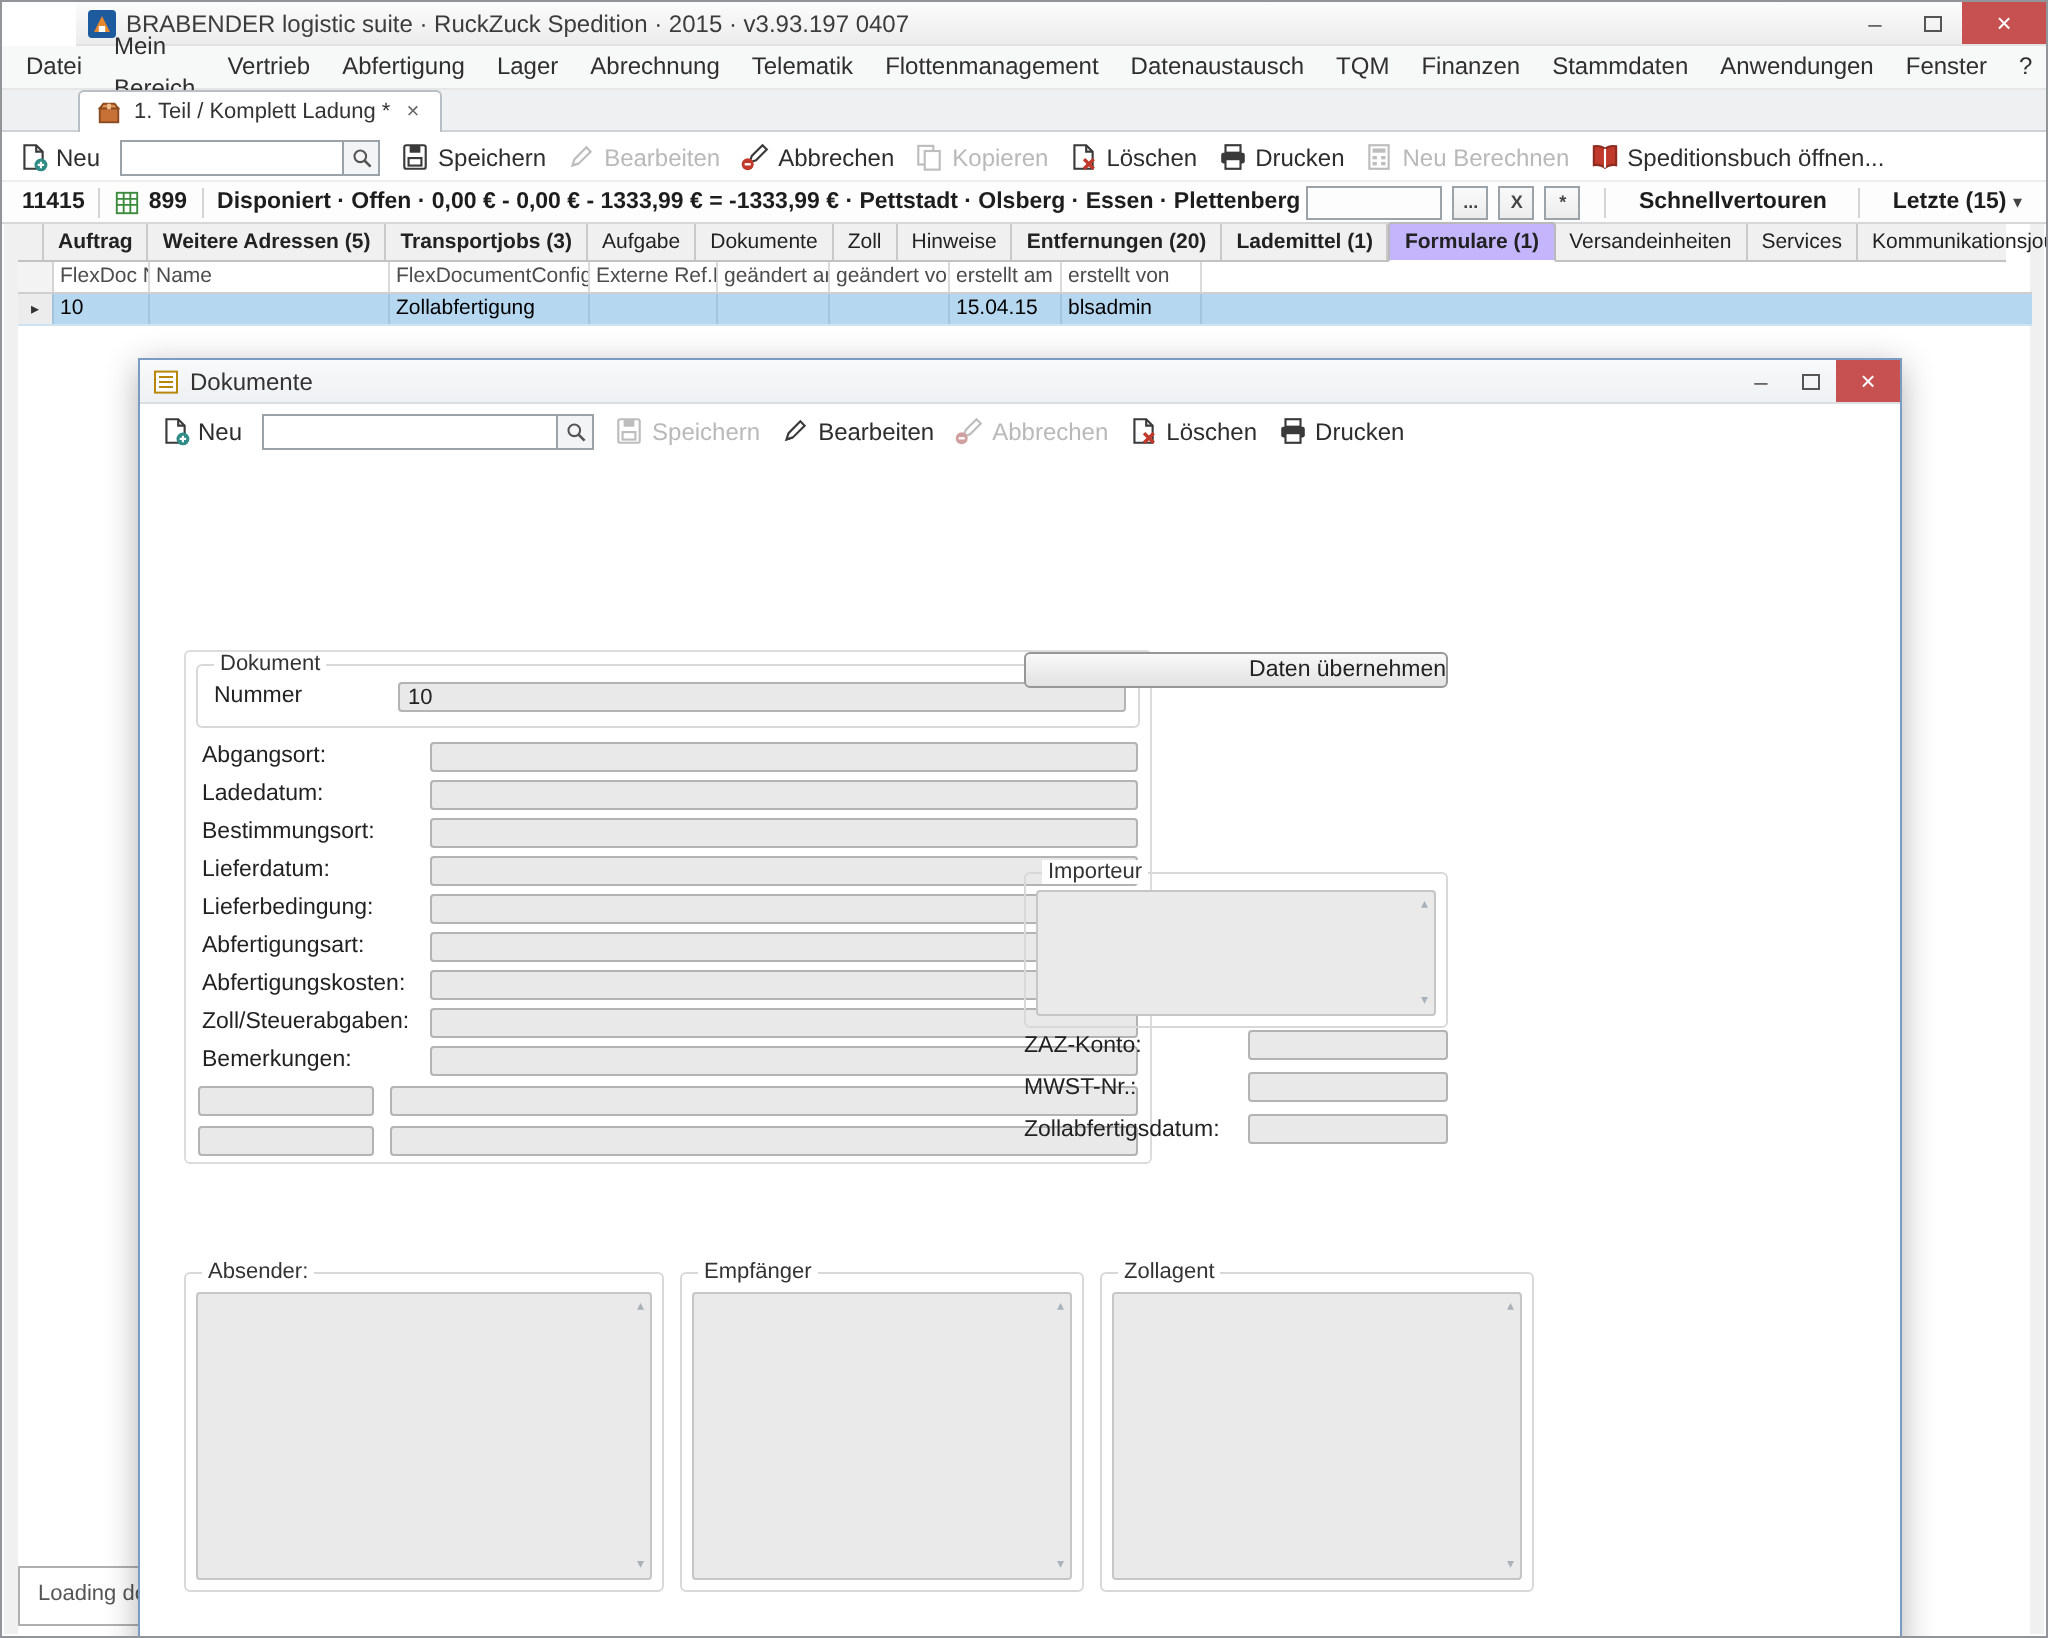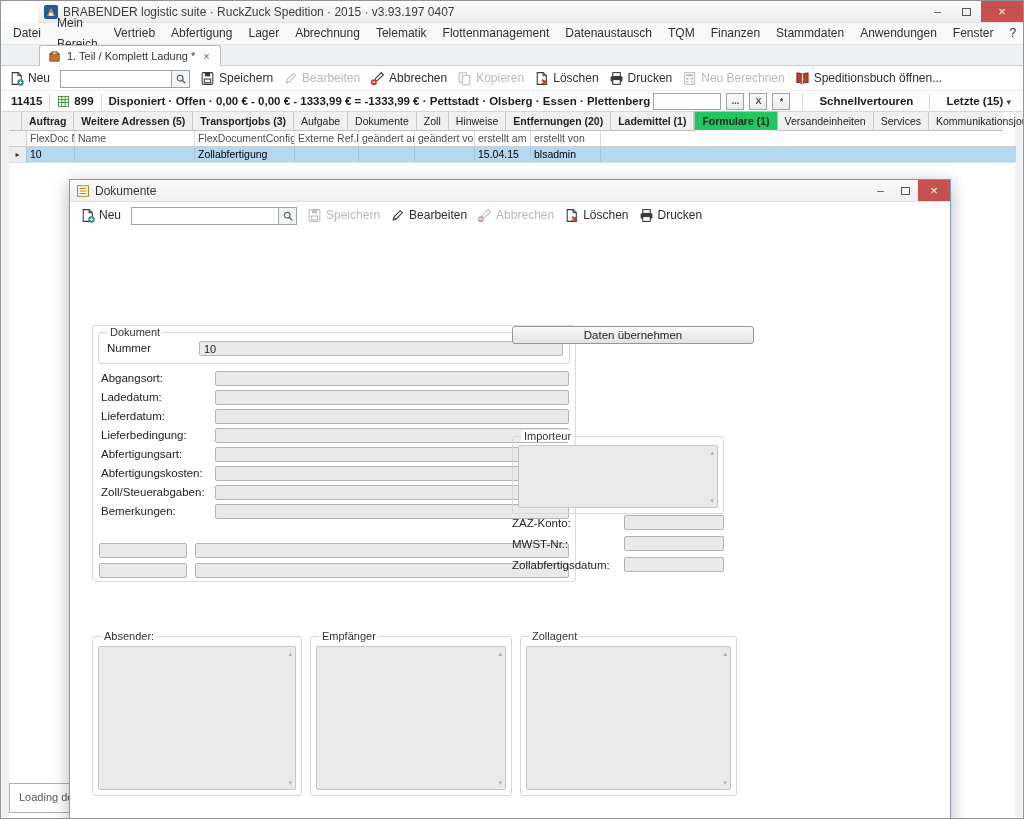--- a/index.html
+++ b/index.html
@@ -22,21 +22,21 @@
 
   
   .doctab-row { position:absolute; left:0; right:0; top:44px; height:21px; background:#eef0f2; border-bottom:1px solid #cdd2d7; }
   .doctab { position:absolute; left:10px; bottom:-1px; height:21px; background:#fff; border:1px solid #b7bec5; border-bottom:none; border-radius:3px 3px 0 0; display:flex; align-items:center; padding:0 8px; gap:6px;margin-left:28px; }
   .doctab-label { font-size:11px; color:#333; white-space:nowrap; }
   .doctab-close { font-size:11px; color:#666; padding:0 2px; cursor:default; }
 
   
   .toolbar { display:flex; align-items:center; gap:10px; background:#fff; }
   .toolbar-main { position:absolute; left:0; right:0; top:66px; height:24px; padding-left:8px; border-bottom:1px solid #ececec; }
-  .tbtn { display:flex; align-items:flex-start; gap:4px; font-size:12px; color:#2d2d2d; white-space:nowrap; cursor:default; }
+  .tbtn { display:flex; align-items:center; gap:4px; font-size:12px; color:#2d2d2d; white-space:nowrap; cursor:default; }
   .tbtn.disabled { color:#b9b9b9; }
   .tbtn svg { flex:0 0 auto; }
   .searchwrap { display:flex; align-items:center; }
   .searchwrap input { width:112px; height:18px; border:1px solid #9aa2aa; font-size:11px; padding:0 4px; font-family:inherit; outline:none; }
   .search-btn { width:19px; height:18px; border:1px solid #9aa2aa; margin-left:-1px; background:#f3f4f5; display:flex; align-items:center; justify-content:center; }
 
   
   .statusrow { position:absolute; left:0; right:0; top:90px; height:21px; background:#fdfdfd; border-bottom:1px solid #d7d7d7; display:flex; align-items:center; font-size:11.5px; font-weight:bold; color:#1d1d1d; }
   .statusrow .sep { width:1px; height:15px; background:#d5d5d5; margin:0 7px; }
   .status-id { margin-left:10px; }
@@ -45,21 +45,21 @@
   .mini-input { width:68px; height:17px; border:1px solid #9aa2aa; }
   .mini-btn { width:18px; height:17px; border:1px solid #9aa2aa; background:linear-gradient(#fafafa,#ececec); font-size:9px; font-weight:bold; color:#444; display:flex; align-items:center; justify-content:center; }
   .status-link { font-size:11.5px; color:#1d1d1d; padding:0 4px; }
   .caret { font-size:9px; color:#444; }
 
   
   .subtabs { position:absolute; left:8px; right:20px; top:111px; height:19px; background:#f0f0f0; border-bottom:1px solid #c2c2c2; display:flex; align-items:flex-end;padding-left:12px; }
   .subtab { font-size:10.5px; color:#222; padding:0 7px; line-height:18px; border-right:1px solid #c9c9c9; white-space:nowrap; cursor:default; }
   .subtab:first-child { border-left:1px solid #c9c9c9; }
   .subtab.b { font-weight:bold; }
-  .subtab.active { background:#22c55e; border:1px solid #b9b9b9; border-bottom:1px solid #fff; border-radius:2px 2px 0 0; margin-bottom:-1px; position:relative; z-index:1; }
+  .subtab.active { background:#c4b5fd; border:1px solid #b9b9b9; border-bottom:1px solid #fff; border-radius:2px 2px 0 0; margin-bottom:-1px; position:relative; z-index:1; }
 
   
   .grid { position:absolute; left:8px; right:7px; top:130px; font-size:10.5px; }
   .grow { display:flex; height:16px; }
   .grid-header { border-bottom:1px solid #cfcfcf; color:#4c4c4c; }
   .grid-header .gcell { border-right:1px solid #dadada; }
   .gcell { padding:1px 3px; overflow:hidden; white-space:nowrap; flex:0 0 auto; }
   .gcell.sel { width:18px; background:#f3f3f3; border-right:1px solid #d4d4d4; text-align:center; color:#333; font-size:8px; line-height:13px; }
   .grid-row-sel { background:#b5d7f0; color:#000; border-bottom:1px solid #cfe2f1; }
   .grid-row-sel .gcell { border-right:1px solid #a3c6de; }
@@ -92,37 +92,37 @@
   .flabel { font-size:11.5px; color:#222; white-space:nowrap; }
   .dfield { height:15px; background:#e9e9e9; border:1px solid #b3b3b3; border-radius:2px; font-size:11px; color:#222; padding:0 4px; line-height:14px; overflow:hidden; }
   .rows { position:absolute; left:0; right:0; top:44px; }
   .frow { position:relative; height:19px; }
   .frow .flabel { position:absolute; left:8px; top:2px; }
   .frow .dfield { position:absolute; left:122px; right:6px; top:1px; }
   .minirow { position:absolute; left:0; right:0; height:16px; }
   .minirow .dfield.small { position:absolute; left:6px; width:88px; }
   .minirow .dfield.wide { position:absolute; left:102px; right:6px; }
 
-  .daten-btn { position:absolute; left:442px; top:97px; width:242px; height:18px; background:linear-gradient(#f9f9f9,#e2e2e2); border:1px solid #979797; border-radius:3px; font-size:11.5px; color:#222; text-align:center; line-height:16px; cursor:default; }
+  .daten-btn { position:absolute; left:442px; top:97px; width:212px; height:18px; background:linear-gradient(#f9f9f9,#e2e2e2); border:1px solid #979797; border-radius:3px; font-size:11.5px; color:#222; text-align:right; line-height:16px; cursor:default; }
 
   .fs-importeur { position:absolute; left:442px; top:207px; width:212px; height:78px; }
   .dtext { position:relative; background:#eaeaea; border:1px solid #c6c6c6; border-radius:2px; }
   .fs-importeur .dtext { position:absolute; left:5px; right:5px; top:8px; bottom:5px; }
   .chev { position:absolute; right:3px; font-size:7px; color:#a9b2ba; line-height:7px; }
   .chev.top { top:3px; }
   .chev.bot { bottom:3px; }
 
   .right-rows { position:absolute; left:442px; top:286px; width:212px; }
   .rrow { position:relative; height:21px; }
   .rrow .flabel { position:absolute; left:0; top:2px; }
   .rrow .dfield { position:absolute; left:112px; width:100px; top:0; }
 
   .bottom-groups { position:absolute; left:22px; top:407px; display:flex; }
   .bgroup { height:160px; }
-  .bgroup:nth-child(1) { width:210px; margin-right:8px; }
+  .bgroup:nth-child(1) { width:240px; margin-right:8px; }
   .bgroup:nth-child(2) { width:202px; margin-right:8px; }
   .bgroup:nth-child(3) { width:217px; }
   .bgroup .dtext { position:absolute; left:5px; right:5px; top:9px; bottom:5px; }
 </style>
 </head>
 <body>
 
 <svg width="0" height="0" style="position:absolute">
   <defs>
     <g id="ic-page">
@@ -418,20 +418,24 @@
         <div class="rows">
             <div class="frow">
               <div class="flabel">Abgangsort:</div>
               <div class="dfield"></div>
             </div>
             <div class="frow">
               <div class="flabel">Ladedatum:</div>
               <div class="dfield"></div>
             </div>
             <div class="frow">
+              <div class="flabel">Bestimmungsort:</div>
+              <div class="dfield"></div>
+            </div>
+            <div class="frow">
               <div class="flabel">Lieferdatum:</div>
               <div class="dfield"></div>
             </div>
             <div class="frow">
               <div class="flabel">Lieferbedingung:</div>
               <div class="dfield"></div>
             </div>
             <div class="frow">
               <div class="flabel">Abfertigungsart:</div>
               <div class="dfield"></div>

